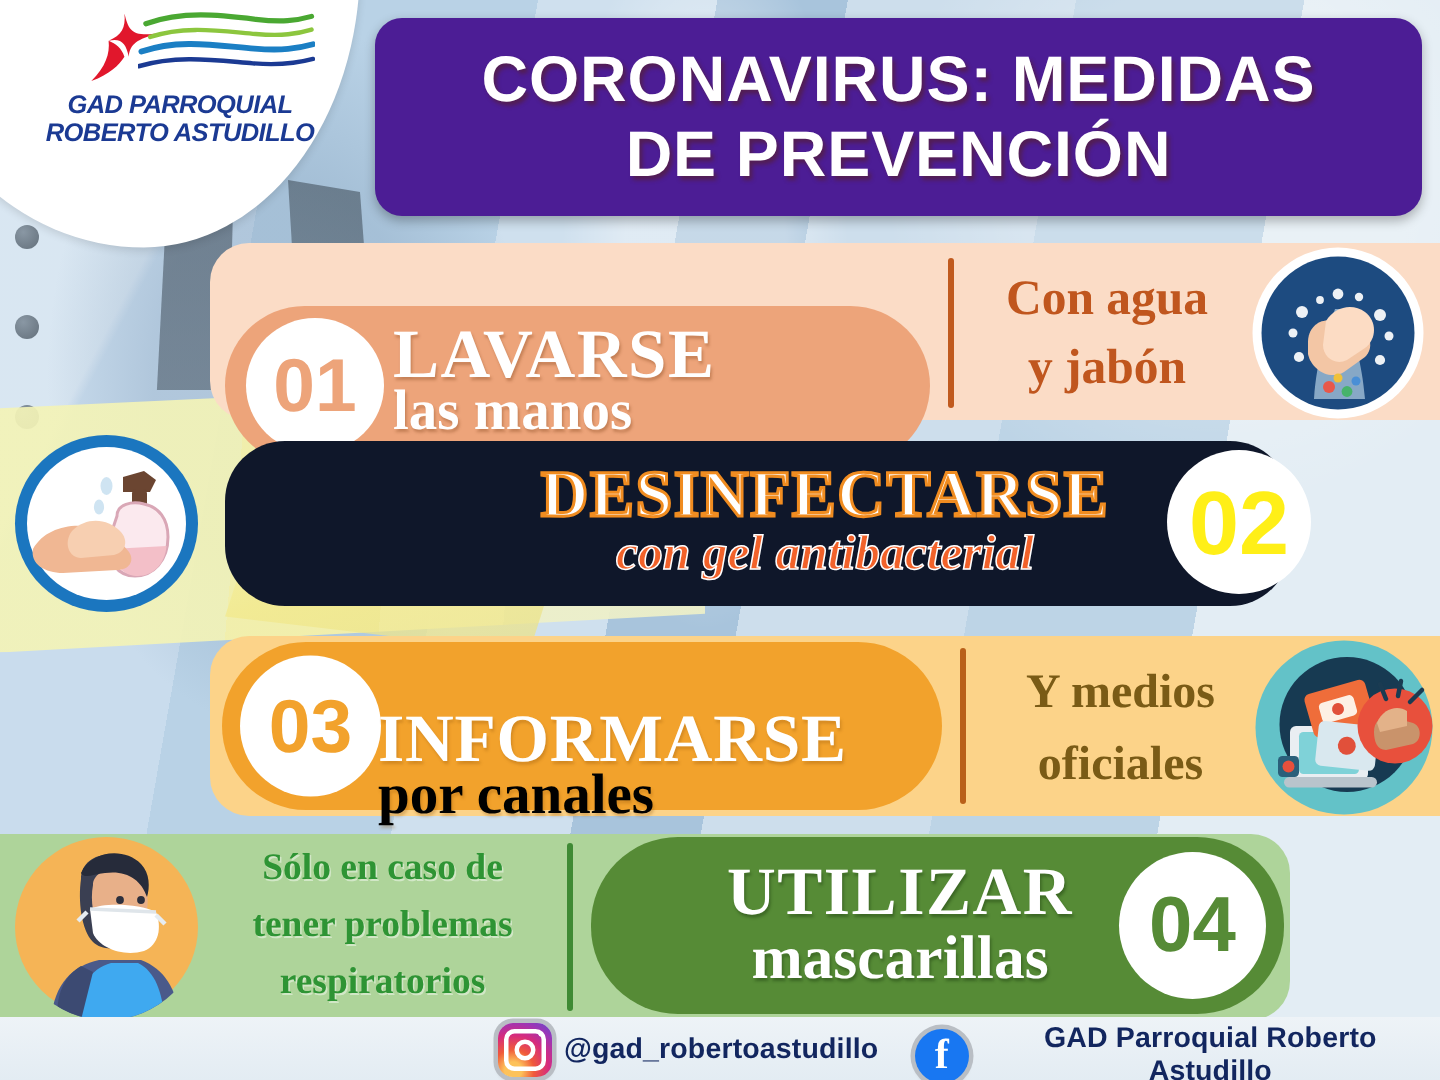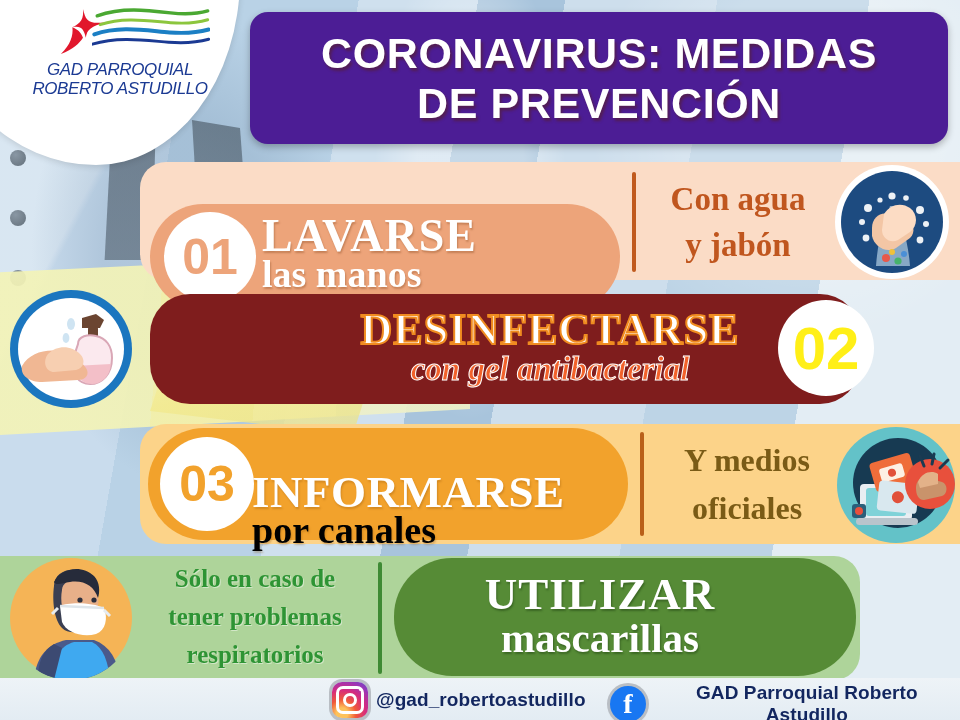--- a/index.html
+++ b/index.html
@@ -65,21 +65,21 @@
     background:#ffffff;border-radius:0 0 60% 65%/0 0 100% 85%;
     box-shadow:0 2px 6px rgba(0,0,0,.12);
   }
   .logo-wrap{position:absolute;left:20px;top:6px;width:200px;}
   .logo-mark{position:relative;height:52px;}
   .logo-star{position:absolute;left:38px;top:2px;width:48px;height:48px;}
   .logo-waves{position:absolute;left:72px;top:2px;width:118px;height:44px;}
   .logo-text{
     margin-top:2px;
     font-family:"Liberation Sans",sans-serif;
-    font-weight:normal;font-style:italic;
+    font-weight:bold;font-style:italic;
     font-size:17px;line-height:19px;letter-spacing:-.4px;
     color:#1b3a93;text-align:center;
   }
   
   .title-banner{
     position:absolute;left:250px;top:12px;width:698px;height:132px;
     background:#4c1d95;border-radius:18px;
     box-shadow:0 3px 7px rgba(0,0,0,.28);
     display:flex;flex-direction:column;align-items:center;justify-content:center;
   }
@@ -125,21 +125,21 @@
     color:#c0561e;font-family:"Liberation Serif",serif;font-weight:bold;
     font-size:33px;line-height:46px;
   }
   .s1-icon{left:832px;top:162px;width:120px;height:118px;}
   
   .s2-bg{
     left:0px;top:292px;width:852px;height:112px;background:transparent;
   }
   .s2-pill{
     position:absolute;left:150px;top:294px;width:710px;height:110px;
-    background:#7f1d1d;border-radius:40px;
+    background:#0f172a;border-radius:40px;
   }
   .s2-head{position:absolute;left:170px;top:10px;width:460px;text-align:center;}
   .s2-h1{
     font-family:"Liberation Serif",serif;font-weight:bold;font-size:44px;letter-spacing:1px;
     color:#ffffff;-webkit-text-stroke:2px #f08c20;
     text-shadow:0 0 1px #f08c20;
   }
   .s2-h2{
     font-family:"Liberation Serif",serif;font-weight:bold;font-style:italic;font-size:33px;
     color:#f2622a;-webkit-text-stroke:1px #ffffff;margin-top:-4px;
@@ -380,20 +380,21 @@
     <div>Sólo en caso de</div>
     <div>tener problemas</div>
     <div>respiratorios</div>
   </div>
   <div class="divider s4-div"></div>
   <div class="s4-pill">
     <div class="s4-head">
       <div class="s4-h1">UTILIZAR</div>
       <div class="s4-h2">mascarillas</div>
     </div>
+    <div class="num-circle s4-num">04</div>
   </div>
   <div class="circ-icon s4-icon">
     <svg viewBox="0 0 126 124" width="126" height="124">
       <ellipse cx="63" cy="62" rx="61" ry="60" fill="#f5b456"></ellipse>
       <path d="M26 124 C28 100 40 88 58 84 L86 84 C102 90 110 104 112 124 Z" fill="#4a5a8a"></path>
       <path d="M44 124 C44 102 52 90 66 86 L84 86 C96 92 100 106 102 124 Z" fill="#3fa9f0"></path>
       <path d="M30 122 C30 104 36 94 46 88 L54 92 L46 124 Z" fill="#3c4a72"></path>
       <path d="M46 30 C46 16 62 10 76 16 C90 22 92 38 88 52 L84 66 C80 76 62 80 54 72 C46 64 44 44 46 30 Z" fill="#3a3f52"></path>
       <path d="M54 34 C54 24 70 20 82 26 C92 32 92 48 88 58 C84 70 68 74 60 66 C54 58 52 44 54 34 Z" fill="#e8b089"></path>
       <path d="M46 26 C52 12 74 8 86 20 C92 26 92 36 90 42 C86 30 76 24 62 26 C54 27 48 30 46 26 Z" fill="#262b3a"></path>

